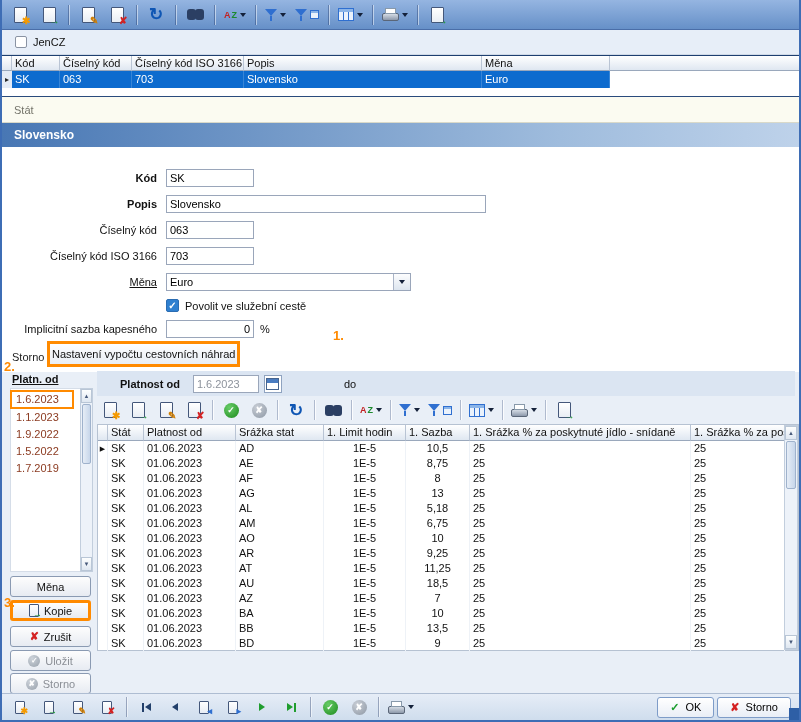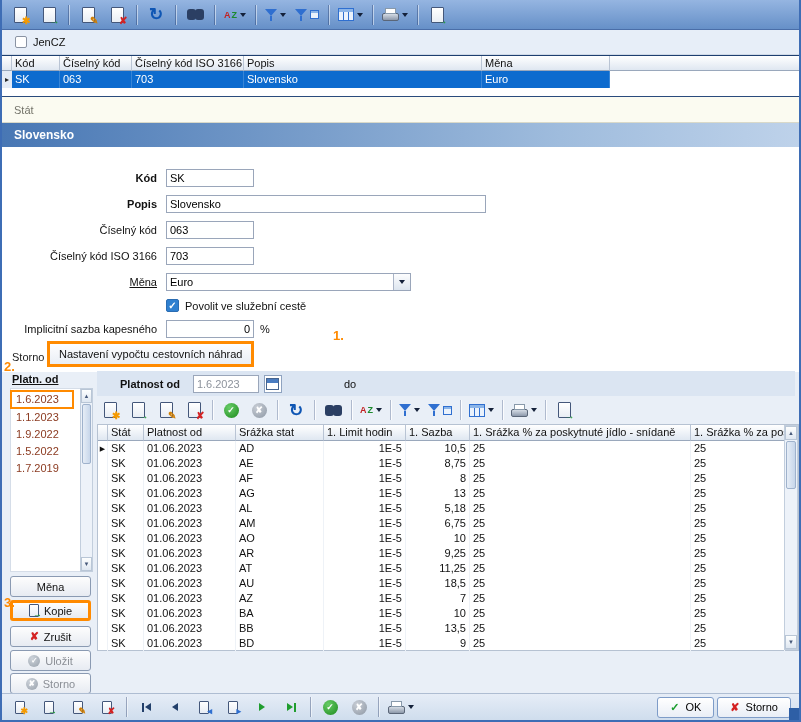--- a/index.html
+++ b/index.html
@@ -80,21 +80,21 @@
     display: flex; align-items: center; justify-content: center; }
   .chkrow { margin-left: 164px; gap: 6px; }
   .chk { width: 13px; height: 13px; background: #2f80d0; border: 1px solid #2a6cb2; border-radius: 2px; color: #fff;
     font-size: 10px; font-weight: bold; display: flex; align-items: center; justify-content: center; }
   .unit { margin-left: 6px; }
 
   
   .ann { position: absolute; color: #ff8a00; font-weight: bold; font-size: 13px; z-index: 20; }
   .ann1 { left: 331px; top: 328px; } .ann2 { left: 2px; top: 359px; } .ann3 { left: 2px; top: 595px; }
   .kurzy { position: absolute; left: 10px; top: 351px; color: #222; }
-  .nahrady-btn { position: absolute; left: 45px; top: 341px; height: 26px; padding: 0 9px;
+  .nahrady-btn { position: absolute; left: 45px; top: 341px; height: 26px; padding: 0 2px;
     border: 3px solid #ff8a00; background: linear-gradient(#fdfdfe, #e9eef5);
     font: 11px "Liberation Sans", sans-serif; color: #111; }
 
   
   .dates-panel { position: absolute; left: 8px; top: 371px; width: 84px; }
   .dp-head { font-weight: bold; text-decoration: underline; padding: 2px 0 3px 2px; }
   .dp-body { display: flex; }
   .dp-list { width: 70px; background: #fff; height: 184px; border: 1px solid #d5dde8; border-right: none; padding-top: 2px; }
   .d-item { height: 17px; line-height: 17px; padding-left: 5px; color: #8b3a20; white-space: nowrap; }
   .d-item:first-child { width: 62px; outline: 2px solid #ff8a00; outline-offset: -1px; margin-bottom: 1px; }
@@ -120,21 +120,21 @@
   .dolabel { margin-left: 62px; }
   .toolbar2 { position: absolute; left: 95px; top: 397px; right: 4px; height: 26px;
     display: flex; align-items: center; gap: 2px; }
   .toolbar2 .tsep { background: rgba(70,90,130,.35); box-shadow: 1px 0 0 rgba(255,255,255,.8); }
 
   
   .rgrid { position: absolute; left: 95px; top: 424px; width: 702px; height: 227px; background: #fff; border: 1px solid #b6c2d2; }
   .rg-head { display: flex; height: 16px; width: 687px; }
   .rc-ind { width: 10px; padding: 0; } .rc0 { width: 36px; } .rc1 { width: 92px; } .rc2 { width: 88px; }
   .rc3 { width: 82px; } .rc4 { width: 64px; } .rc5 { width: 221px; } .rc6 { flex: 1; border-right: none; }
-  .num { text-align: right; }
+  .num { text-align: center; }
   .r-row { display: flex; height: 15px; line-height: 15px; width: 687px; }
   .r-row .dc { border-right: 1px solid #eef2f7; }
   .rind { width: 10px; padding: 0; text-align: center; font-size: 7px; }
   .rg-body .r-row:first-child .rind::before { content: "▶"; }
   .rgrid .vscroll { position: absolute; right: 0; top: 0; height: 225px; }
 
   
   .side-btn { position: absolute; left: 8px; width: 81px; height: 21px; display: flex; align-items: center; justify-content: center;
     gap: 5px; background: linear-gradient(#fdfdfd, #e7ebf2); border: 1px solid #8a9ab2; border-radius: 3px;
     font: 11px "Liberation Sans", sans-serif; color: #111; }

